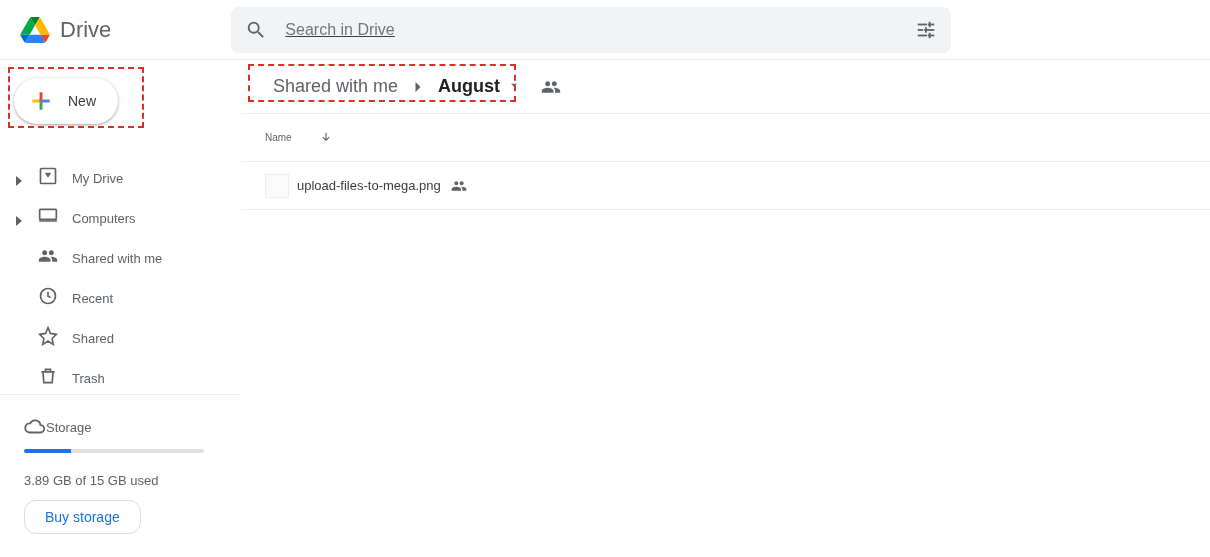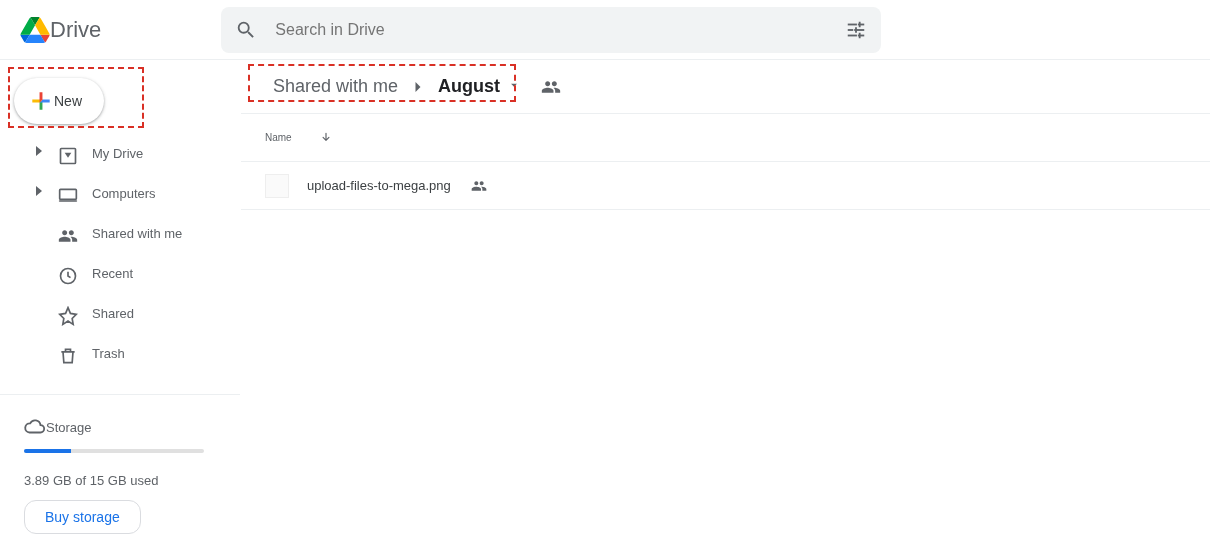--- a/index.html
+++ b/index.html
@@ -1,56 +1,56 @@
 <!DOCTYPE html>
 <html><head>
 <meta charset="utf-8">
 <style>
   * { box-sizing: border-box; margin: 0; padding: 0; font-family: Arial, sans-serif; }
   body { width: 1210px; height: 557px; background: #fff; color: #3c4043; overflow: hidden; position: relative; }
 
   
   .header { display: flex; align-items: center; height: 60px; border-bottom: 1px solid #eceff1; padding-left: 20px; }
-  .logo-wrap { display: flex; align-items: flex-end; }
+  .logo-wrap { display: flex; align-items: flex-end; gap: 10px; }
   .app-title { font-size: 22px; color: #5f6368; }
-  .search-bar { margin-left: 120px; background: #f1f3f4; border-radius: 8px; display: flex; align-items: center; width: 660px; height: 46px; padding: 0 14px; justify-content: space-between; cursor: text; }
+  .search-bar { margin-left: 120px; background: #f1f3f4; border-radius: 8px; display: flex; align-items: center; width: 720px; height: 46px; padding: 0 14px; justify-content: space-between; cursor: text; text-decoration: underline; }
   .search-left { display: flex; align-items: center; gap: 18px; }
   .search-input { border: none; background: transparent; font-size: 16px; color: #5f6368; outline: none; width: 500px; }
   .icon-btn { cursor: pointer; display: flex; }
 
   
   .layout { display: flex; height: calc(557px - 60px); }
 
   
   .sidebar { width: 240px; padding-top: 10px; }
   .new-btn-outline { position: absolute; left: 8px; top: 67px; width: 136px; height: 61px; border: 2px dashed #d93025; z-index: 5; pointer-events: none; }
-  .new-btn { margin-left: 14px; margin-top: 8px; display: flex; align-items: center; padding: 10px 22px 10px 14px; border-radius: 24px; box-shadow: 0 1px 2px rgba(60,64,67,.3),0 1px 3px 1px rgba(60,64,67,.15); background: #fff; cursor: pointer; font-size: 14px; width: fit-content; height: 46px; }
+  .new-btn { margin-left: 14px; margin-top: 8px; display: flex; align-items: center; gap: 14px; padding: 10px 22px 10px 14px; border-radius: 24px; box-shadow: 0 1px 2px rgba(60,64,67,.3),0 1px 3px 1px rgba(60,64,67,.15); background: #fff; cursor: pointer; font-size: 14px; width: fit-content; height: 46px; }
   .nav { margin-top: 22px; }
-  .nav-item { display: flex; align-items: flex-start; height: 40px; padding-left: 14px; gap: 12px; font-size: 13px; color: #5f6368; cursor: pointer; border-radius: 0 20px 20px 0; margin-left: 20px; }
+  .nav-item { display: flex; align-items: flex-end; height: 40px; padding-left: 14px; gap: 12px; font-size: 13px; color: #5f6368; cursor: pointer; border-radius: 0 20px 20px 0; }
   .expand { width: 10px; display: flex; justify-content: center; }
   .nav-icon { width: 24px; display: flex; justify-content: center; }
   .nav-divider { border-top: 1px solid #eceff1; margin: 8px 0; }
   .storage-block { padding-left: 24px; padding-top: 4px; }
   .storage-row { display: flex; align-items: center; font-size: 13px; color: #5f6368; height: 40px; cursor: pointer; }
   .storage-bar { height: 4px; width: 180px; background: #e0e0e0; border-radius: 2px; margin-top: 2px; overflow: hidden; }
   .storage-fill { height: 4px; background: #1a73e8; }
   .storage-text { font-size: 13px; color: #5f6368; margin-top: 20px; }
   .buy-storage-btn { margin-top: 12px; border: 1px solid #dadce0; background: #fff; color: #1a73e8; font-size: 14px; padding: 8px 20px; border-radius: 12px; cursor: pointer; }
 
   
   .main { flex: 1; border-left: 1px solid transparent; }
   .breadcrumb-bar { display: flex; align-items: center; height: 54px; padding-left: 24px; border-bottom: 1px solid #eceff1; position: relative; }
   .breadcrumb-outline { position: absolute; left: 248px; top: 64px; width: 268px; height: 38px; border: 2px dashed #d93025; z-index: 5; pointer-events: none; }
   .crumb { font-size: 18px; color: #5f6368; padding: 4px 8px; border-radius: 4px; cursor: pointer; }
   .crumb.active { color: #202124; font-weight: bold; }
   .crumb-sep { margin: 0 2px; display: flex; }
   .crumb-caret { margin-left: 2px; display: inline-flex; }
   .shared-folder-icon { margin-left: 12px; display: flex; }
   .col-header { display: flex; align-items: center; height: 48px; padding-left: 24px; font-size: 10px; color: #5f6368; border-bottom: 1px solid #eceff1; gap: 27px; }
-  .file-row { display: flex; align-items: center; height: 48px; padding-left: 24px; gap: 18px; border-bottom: 1px solid #eceff1; font-size: 13px; color: #3c4043; cursor: pointer; }
+  .file-row { display: flex; align-items: center; height: 48px; padding-left: 24px; gap: 8px; border-bottom: 1px solid #eceff1; font-size: 13px; color: #3c4043; cursor: pointer; }
   .thumb { width: 24px; height: 24px; background: #fafafa; border: 1px solid #eee; }
   .file-shared-icon { margin-left: 2px; display: flex; }
 
   svg { display: block; }
 </style>
 </head>
 <body>
 
 <div class="header">
   <div class="logo-wrap">

